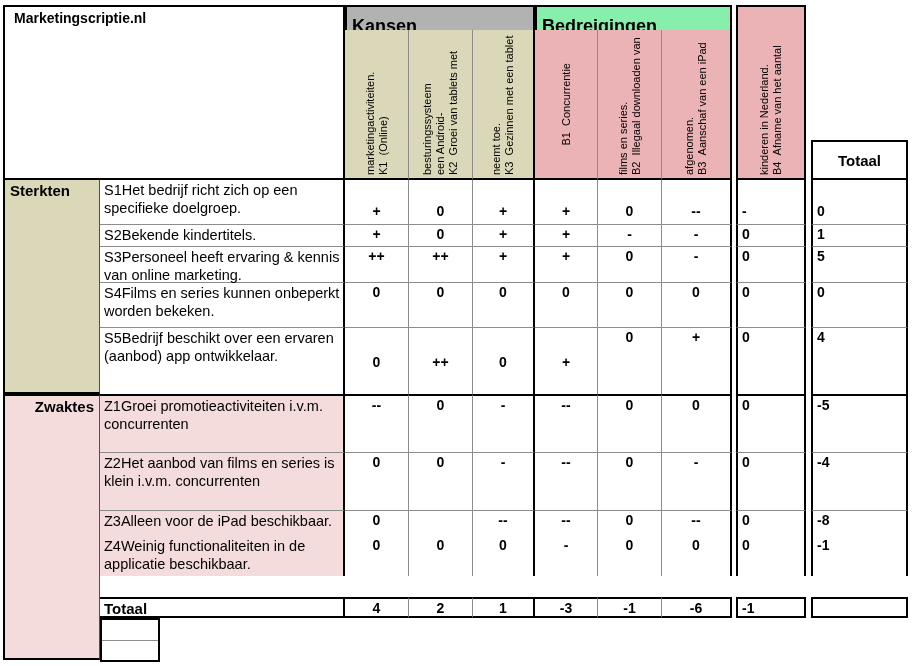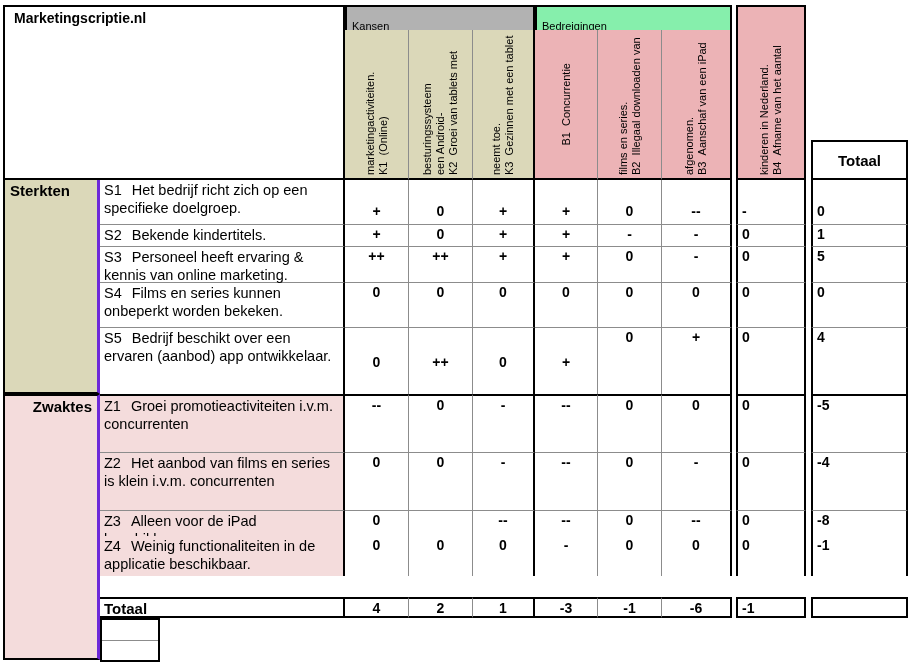--- a/index.html
+++ b/index.html
@@ -3,21 +3,21 @@
 <meta charset="utf-8">
 <style>
   html,body{margin:0;padding:0;background:#fff;}
   #canvas{position:relative;width:916px;height:666px;background:#fff;
           font-family:"Liberation Sans",sans-serif;color:#000;overflow:hidden;}
 
   
   #topleft{position:absolute;left:3px;top:5px;width:342px;height:175px;box-sizing:border-box;
            border:2px solid #000;background:#fff;font-weight:bold;font-size:14px;padding:3px 9px;}
   .hdr{position:absolute;top:5px;height:42px;box-sizing:border-box;border:2px solid #000;
-       font-weight:normal;font-size:11px;display:flex;align-items:center;padding-left:5px;}
+       font-weight:bold;font-size:18px;display:flex;align-items:center;padding-left:5px;}
   #hdrK{left:345px;width:190px;background:#b2b2b2;}
   #hdrB{left:535px;width:197px;background:#86efac;}
   #hdrB4{left:736px;width:70px;background:#ecb3b6;}
   #thdr{position:absolute;left:811px;top:140px;width:97px;height:40px;box-sizing:border-box;
         border:2px solid #000;display:flex;align-items:center;justify-content:center;
         font-weight:bold;font-size:15px;background:#fff;}
 
   
   .vcell{position:absolute;top:30px;height:150px;box-sizing:border-box;
          border-right:1px solid #8c8c8c;border-bottom:2px solid #000;
@@ -56,26 +56,26 @@
   .rZ3{top:511px;height:46px;}
   .rZ4{top:536px;height:40px;border-bottom:none;}
   .rTOT{top:597px;height:21px;border-top:2px solid #000;border-bottom:2px solid #000;
         align-items:center;padding-top:0;}
   .vmid{align-items:center;padding-bottom:0;}
   .vlow{align-items:flex-end;padding-bottom:3px;}
 
   
   .desc{display:block;text-align:left;font-weight:normal;font-size:14.5px;line-height:18px;
         padding:1px 3px 0 4px;border-right:2px solid #000;}
-  .rid{margin-right:10px;}
+  .rid{}
   .totlabel{font-weight:bold;font-size:15px;}
 
   
   .alabel{position:absolute;left:3px;width:97px;box-sizing:border-box;
-          border-left:2px solid #000;border-right:3px solid #6d28d9;border-bottom:2px solid #000;
+          border-left:2px solid #000;border-right:1px solid #6d28d9;border-bottom:2px solid #000;
           font-weight:bold;font-size:15px;padding:2px 5px;}
   #stk{top:180px;height:214px;background:#dbd8b9;}
   #zwk{top:394px;height:266px;background:#f4dcdc;border-top:2px solid #000;text-align:right;}
 
   
   .beige{background:#dbd8b9;}
   .pinkD{background:#ecb3b6;}
   .pinkL{background:#f4dcdc;}
 
   

